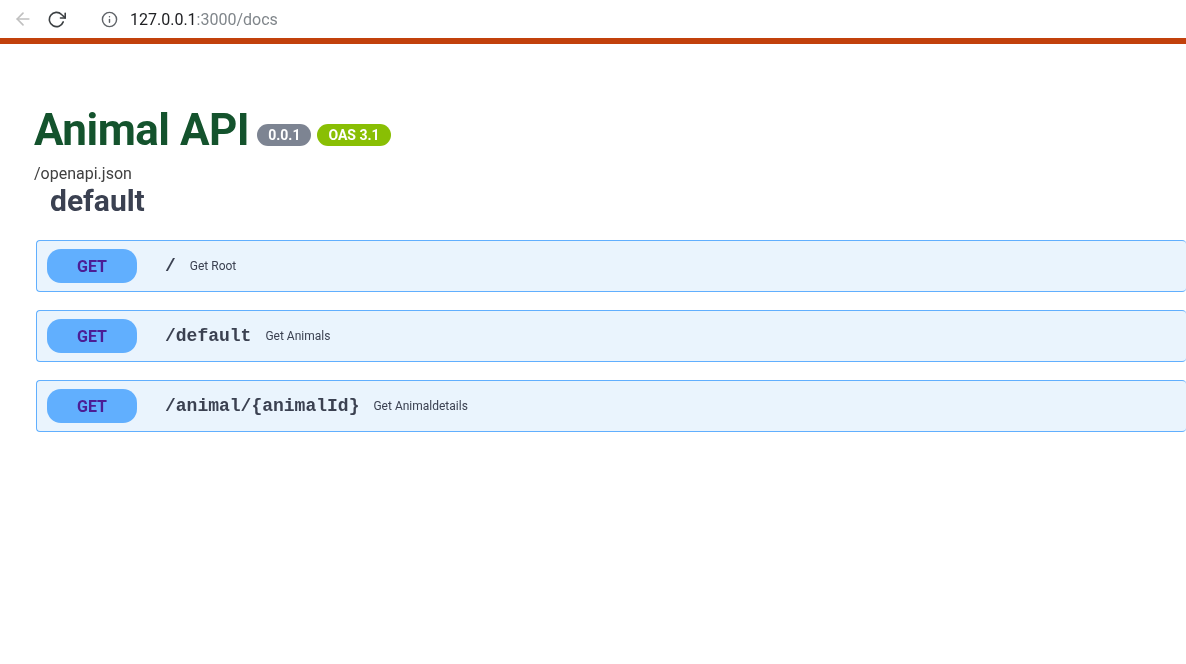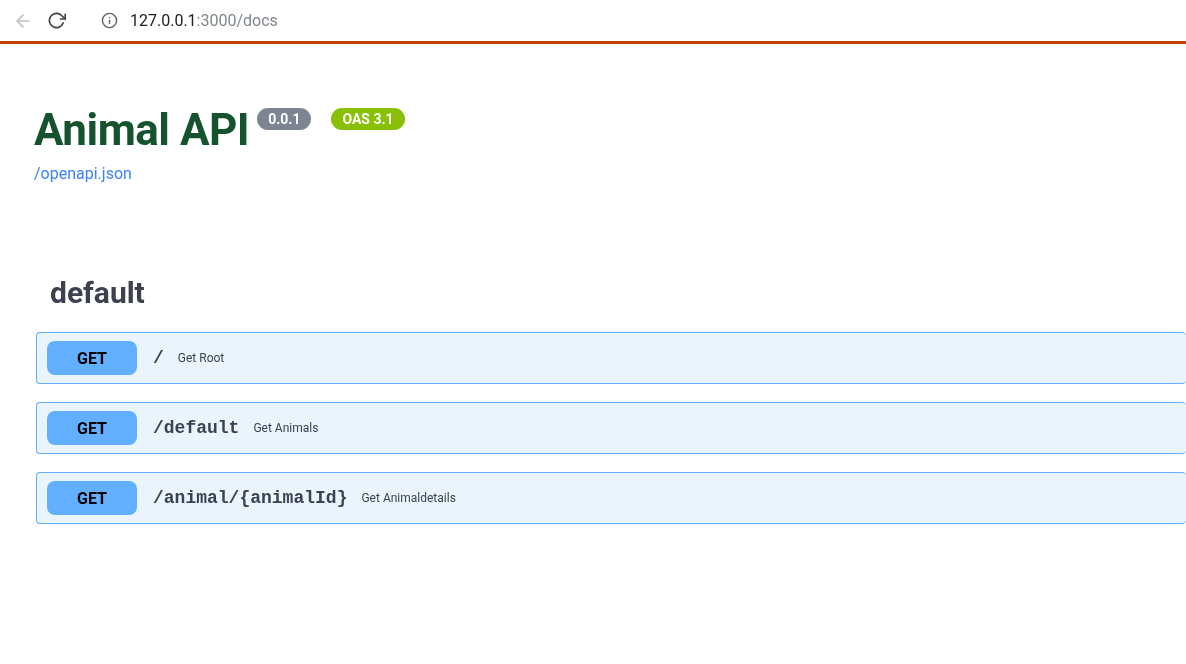--- a/index.html
+++ b/index.html
@@ -12,21 +12,21 @@
       background: #fff;
       width: 1186px;
       height: 664px;
       overflow: hidden;
     }
     .browser-bar {
       display: flex;
       align-items: center;
       height: 44px;
       padding: 0 12px;
-      border-bottom: 3px solid #c2410c;
+      border-bottom: 6px solid #c2410c;
       gap: 12px;
       background: #fff;
     }
     .nav-arrow {
       width: 22px;
       height: 22px;
       display: flex;
       align-items: center;
       justify-content: center;
       color: #5f6368;
@@ -79,50 +79,49 @@
       gap: 4px;
     }
     .api-title {
       font-size: 44px;
       font-weight: 700;
       color: #14532d;
       letter-spacing: -0.5px;
     }
     .badges {
       display: flex;
-      gap: 20px;
-      margin-top: 4px;
+      gap: 6px;
+      margin-top: 20px;
       margin-left: 4px;
     }
     .badge {
       display: inline-block;
       padding: 3px 11px;
       border-radius: 14px;
       font-size: 14px;
       font-weight: 700;
       color: #fff;
     }
     .badge-version {
       background: #7d8492;
     }
     .badge-oas {
       background: #89bf04;
     }
     .openapi-link {
-      color: #3b82f6;
+      color: #404040;
       font-size: 16px;
       text-decoration: none;
       display: inline-block;
       margin-top: 8px;
     }
     .section-title {
       font-size: 30px;
       font-weight: 700;
       color: #3b4151;
-      margin-top: 92px;
       margin-bottom: 22px;
       padding-left: 16px;
     }
     .operations {
       display: flex;
       flex-direction: column;
       gap: 18px;
       padding-left: 2px;
     }
     .operation {
@@ -141,25 +140,25 @@
     .op-put {
       background: #fcf2e8;
       border-color: #fca130;
     }
     .method-badge {
       display: inline-flex;
       align-items: center;
       justify-content: center;
       width: 90px;
       height: 34px;
-      border-radius: 8px;
+      border-radius: 14px;
       font-size: 16px;
       font-weight: 700;
-      color: #000000;
-      margin-right: 16px;
+      color: #4c1d95;
+      margin-right: 28px;
     }
     .method-get {
       background: #61affe;
     }
     .method-put {
       background: #fca130;
     }
     .op-path {
       font-family: "Courier New", monospace;
       font-size: 18px;

